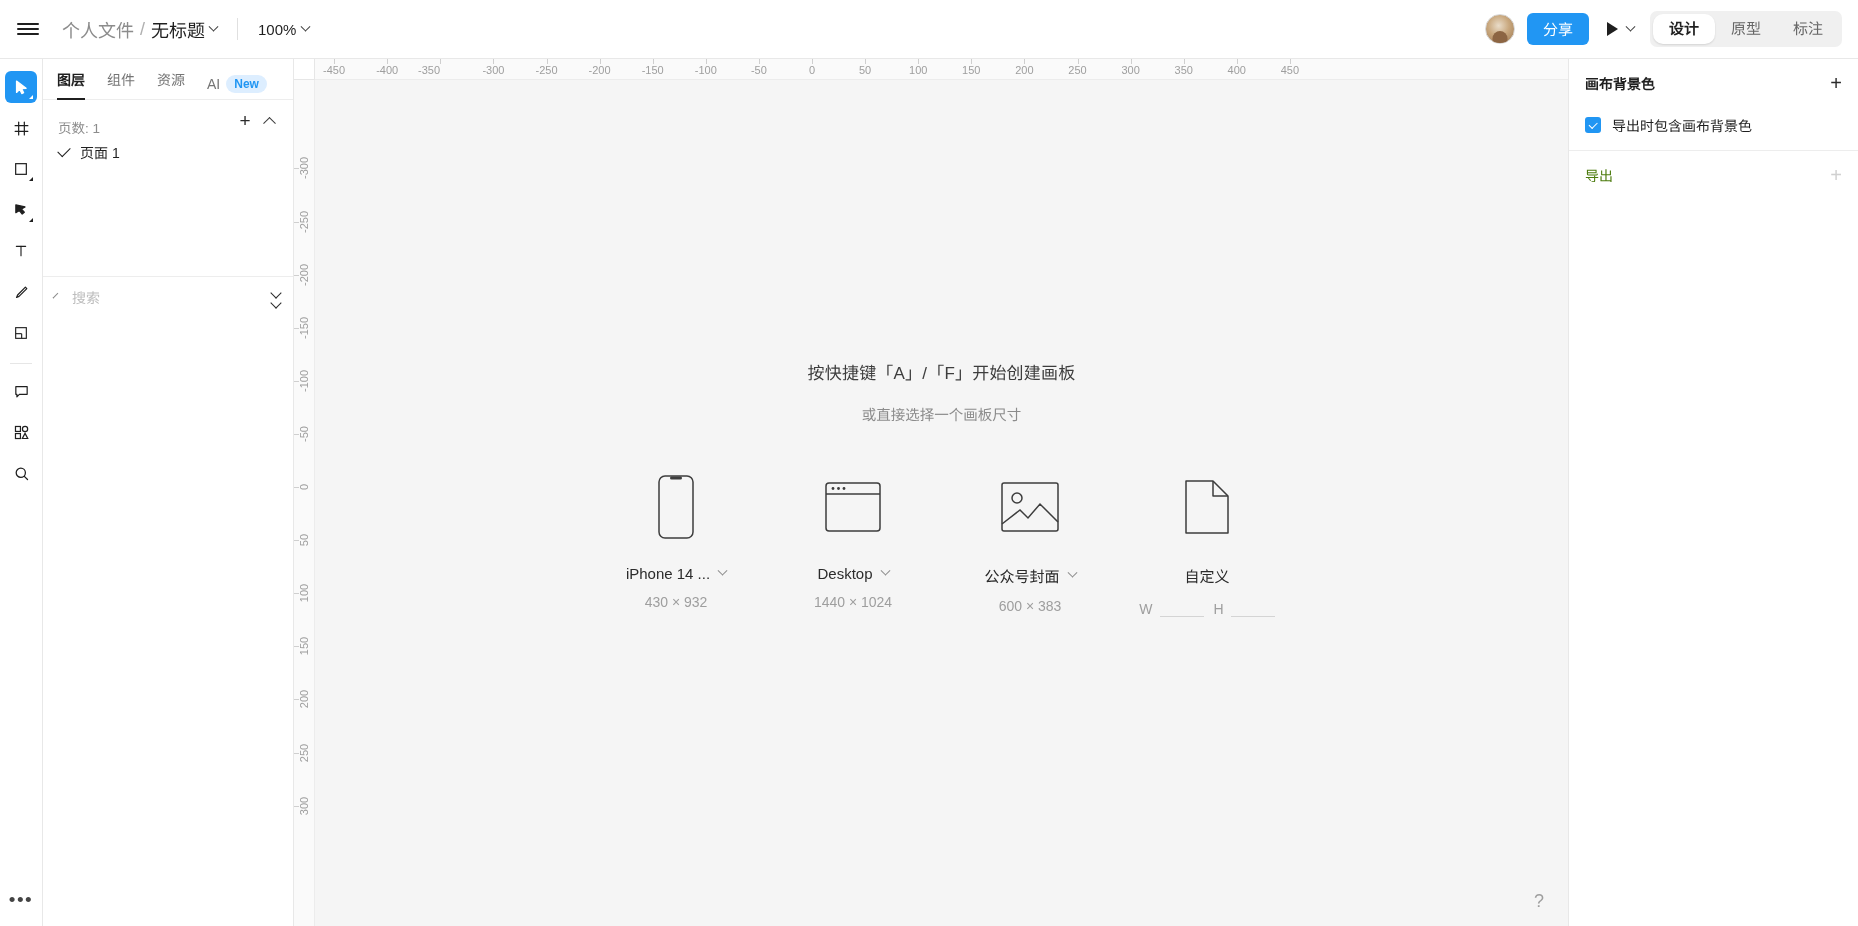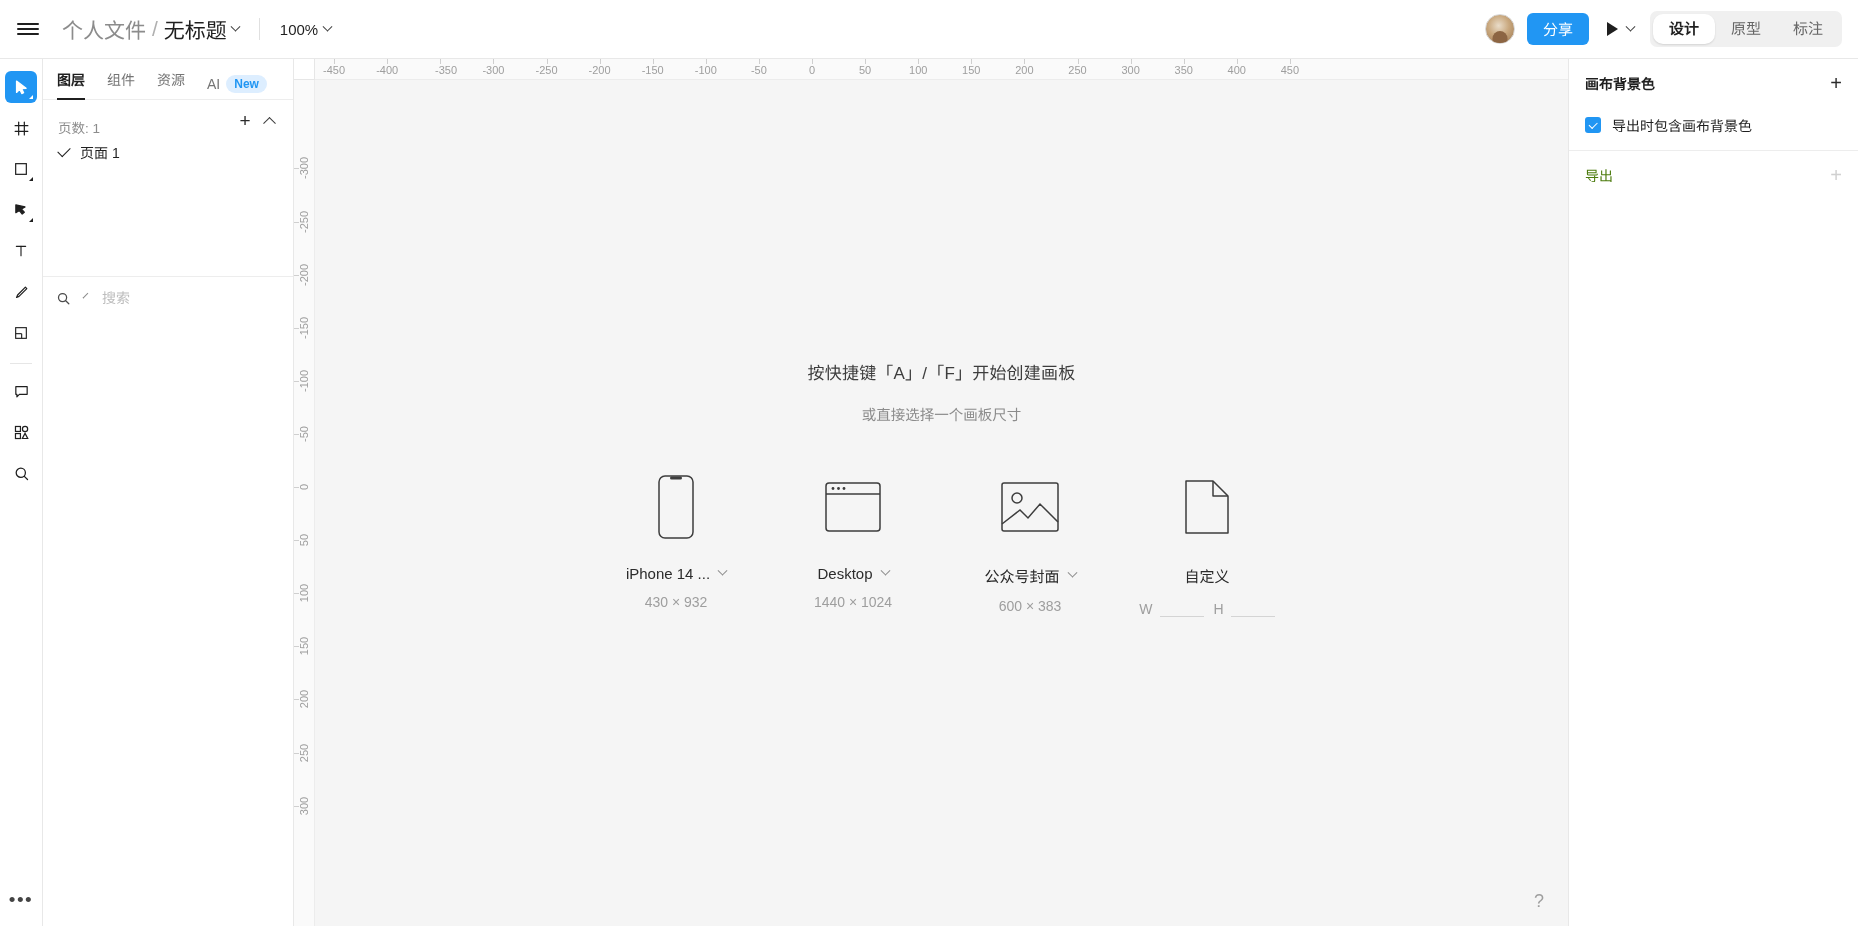--- a/index.html
+++ b/index.html
@@ -23,21 +23,21 @@
   }
   .hdr-left { display: flex; align-items: center; height: 100%; }
   .hamburger {
     width: 56px; height: 59px;
     display: flex; align-items: center; justify-content: center;
     cursor: pointer;
   }
   .hamburger .bar { display:block; width: 22px; height: 2px; background: #1f1f1f; border-radius: 1px; margin: 3px 0; }
   .breadcrumb {
     display: flex; align-items: center; gap: 5px;
-    font-size: 21px; color: #1f1f1f;
+    font-size: 18px; color: #1f1f1f;
     padding: 0 6px; height: 32px; cursor: pointer;
     border-radius: 4px;
   }
   .breadcrumb .crumb-folder { color: #8c8c8c; }
   .breadcrumb .crumb-sep { color: #b0b0b0; margin: 0 1px; }
   .breadcrumb .crumb-name { color: #1f1f1f; }
   .divider-v { width: 1px; height: 22px; background: #e0e0e0; margin: 0 14px; }
   .zoom-ctl {
     display: flex; align-items: center; gap: 6px;
     font-size: 15px; color: #1f1f1f; cursor: pointer;
@@ -168,21 +168,21 @@
   .check-mark {
     display: inline-block; width: 12px; height: 7px;
     border-left: 1.7px solid #1f1f1f; border-bottom: 1.7px solid #1f1f1f;
     transform: rotate(-45deg); margin-top: -4px;
   }
   .pages-body { height: 139px; }
   .panel-divider { height: 1px; background: #ededed; margin: 0; }
 
   .search-row {
     display: flex; align-items: center; height: 42px;
-    padding: 0 10px 0 13px; gap: 14px;
+    padding: 0 10px 0 13px; gap: 14px; justify-content: flex-end;
   }
   .search-row .mag { width: 15px; height: 15px; flex: none; }
   .search-input {
     border: none; outline: none; background: transparent;
     font-family: inherit; font-size: 14px; color: #1f1f1f;
     flex: 1; padding: 0 2px;
   }
   .search-input::placeholder { color: #bdbdbd; }
   .dbl-chev { display: flex; flex-direction: column; gap: 2px; cursor: pointer; padding: 3px; }
   .dbl-chev i {
@@ -437,21 +437,21 @@
     </div>
 
     <div class="canvas-wrap">
       <div class="ruler-corner"></div>
       <div class="ruler-h" id="ruler-h">
           <div class="tick-h" style="left: 19.1px;"></div>
           <div class="tlab-h" style="left: 19.1px;">-450</div>
           <div class="tick-h" style="left: 72.2px;"></div>
           <div class="tlab-h" style="left: 72.2px;">-400</div>
           <div class="tick-h" style="left: 125.3px;"></div>
-          <div class="tlab-h" style="left: 131px;">-350</div>
+          <div class="tlab-h" style="left: 114px;">-350</div>
           <div class="tick-h" style="left: 178.4px;"></div>
           <div class="tlab-h" style="left: 178.4px;">-300</div>
           <div class="tick-h" style="left: 231.5px;"></div>
           <div class="tlab-h" style="left: 231.5px;">-250</div>
           <div class="tick-h" style="left: 284.6px;"></div>
           <div class="tlab-h" style="left: 284.6px;">-200</div>
           <div class="tick-h" style="left: 337.7px;"></div>
           <div class="tlab-h" style="left: 337.7px;">-150</div>
           <div class="tick-h" style="left: 390.8px;"></div>
           <div class="tlab-h" style="left: 390.8px;">-100</div>

